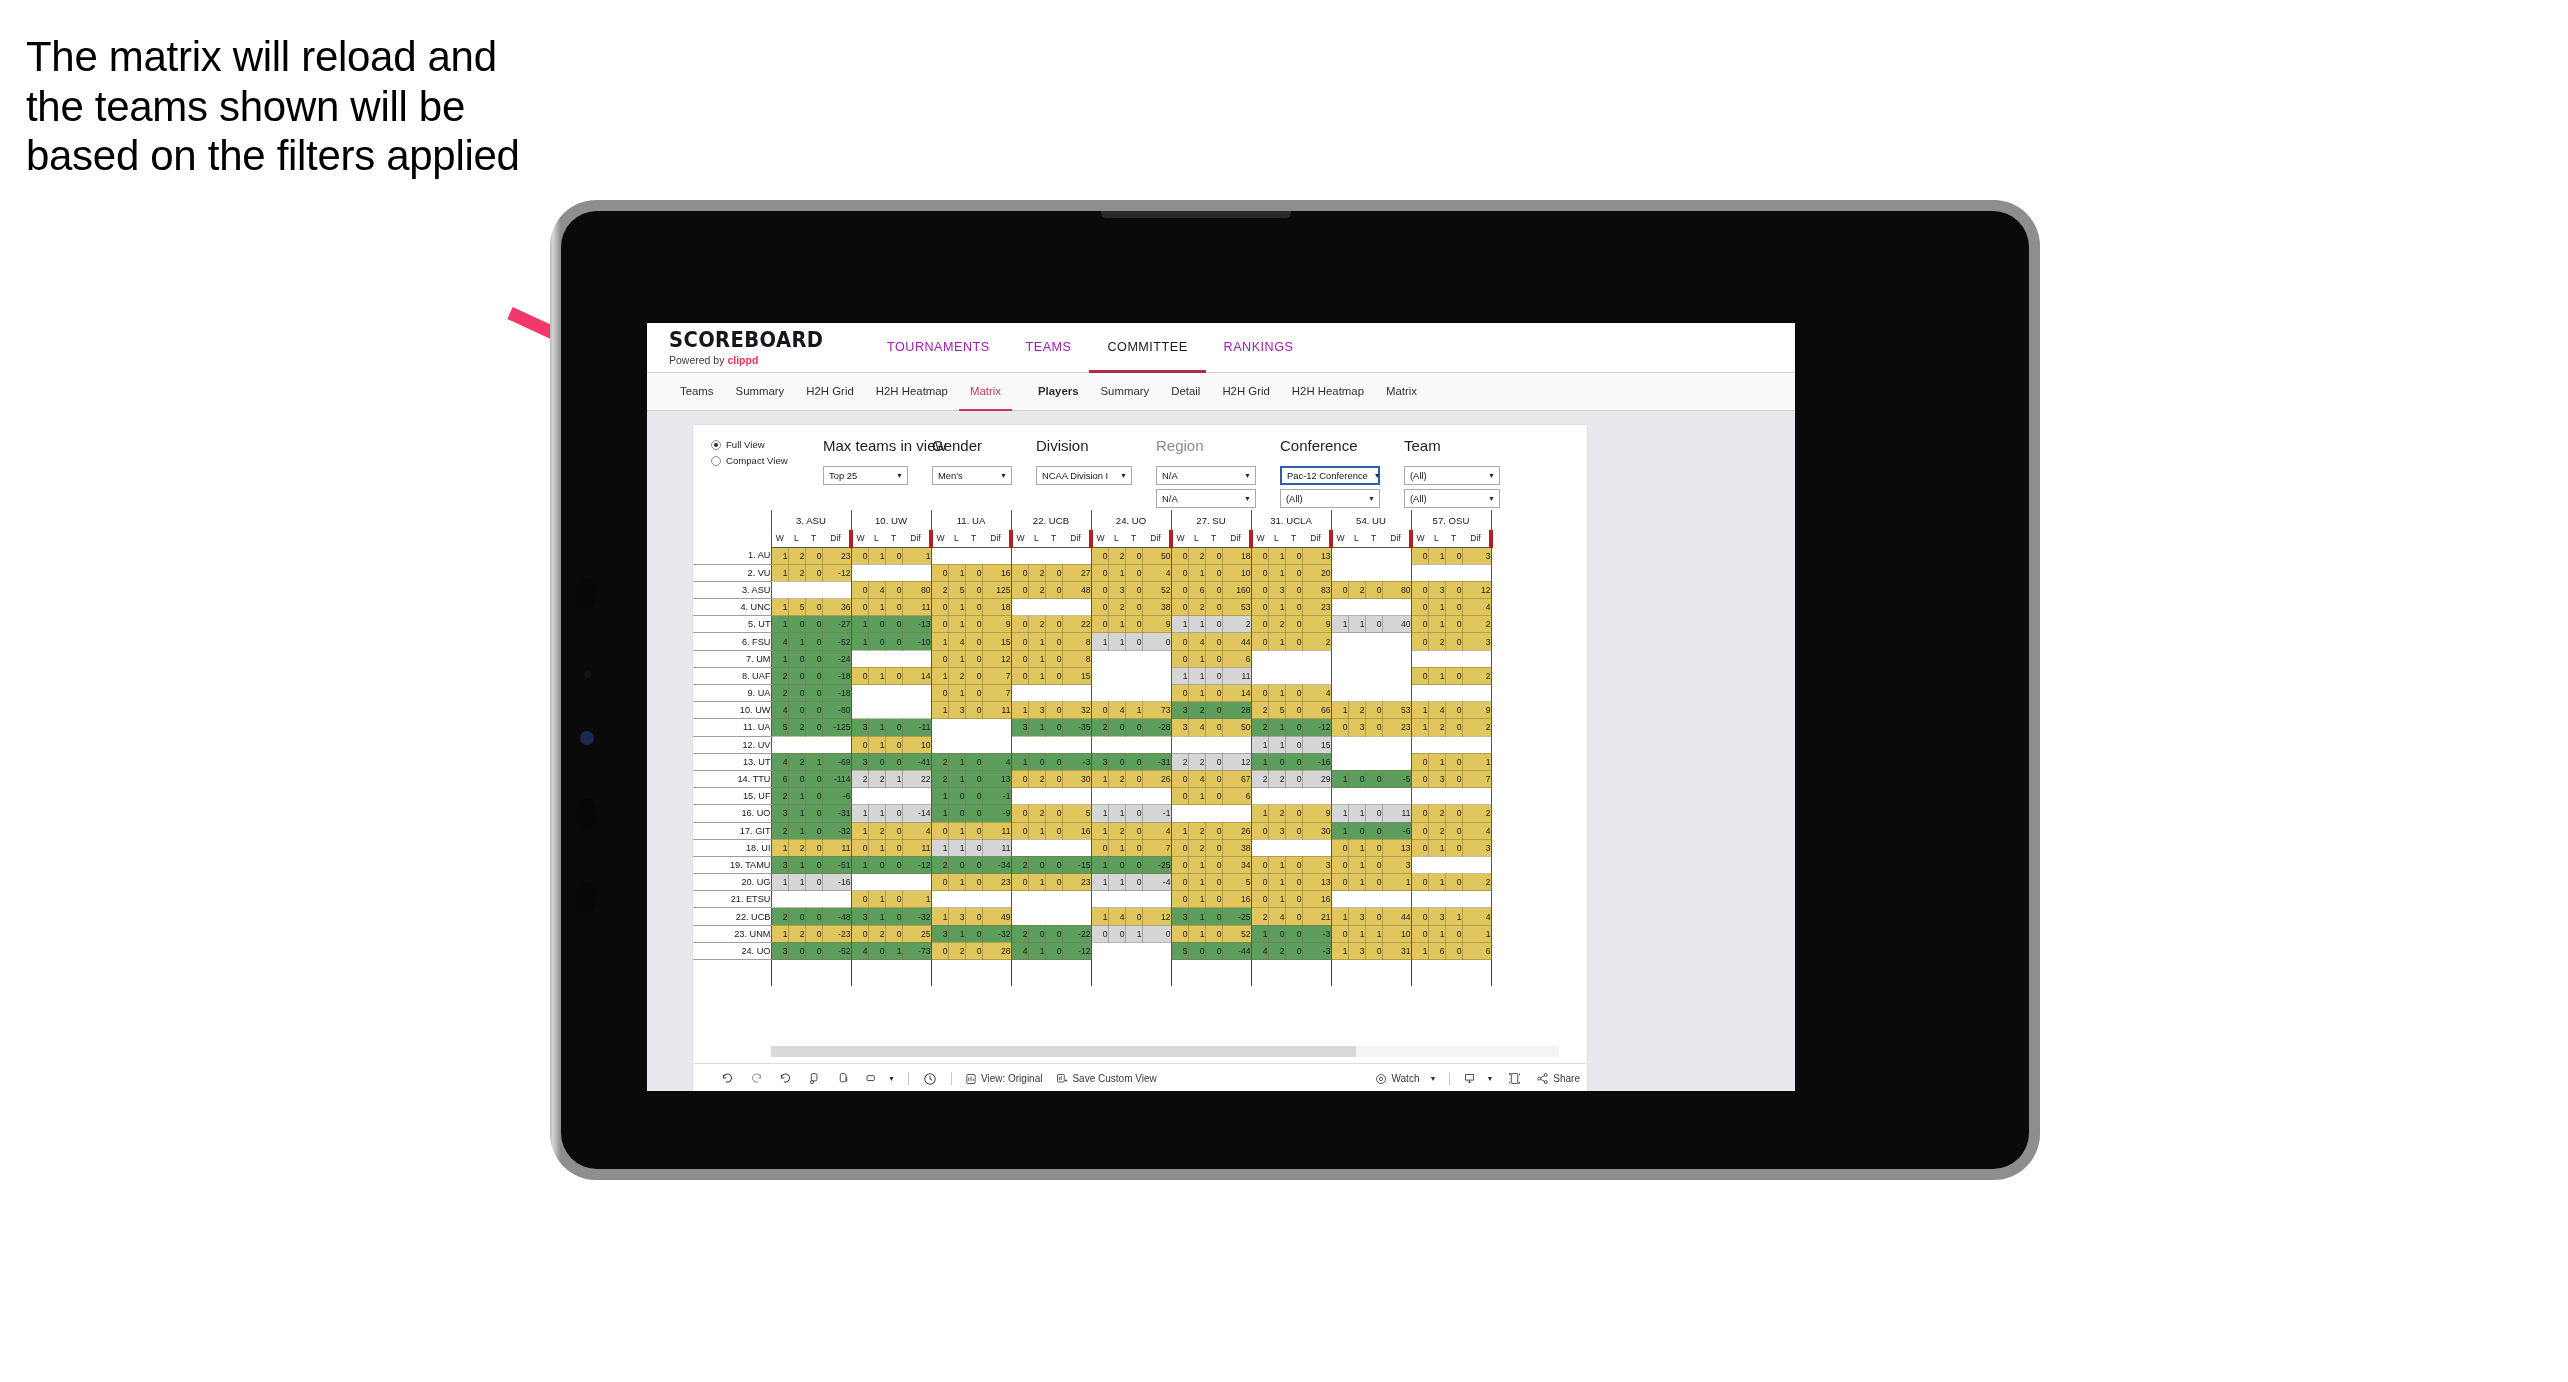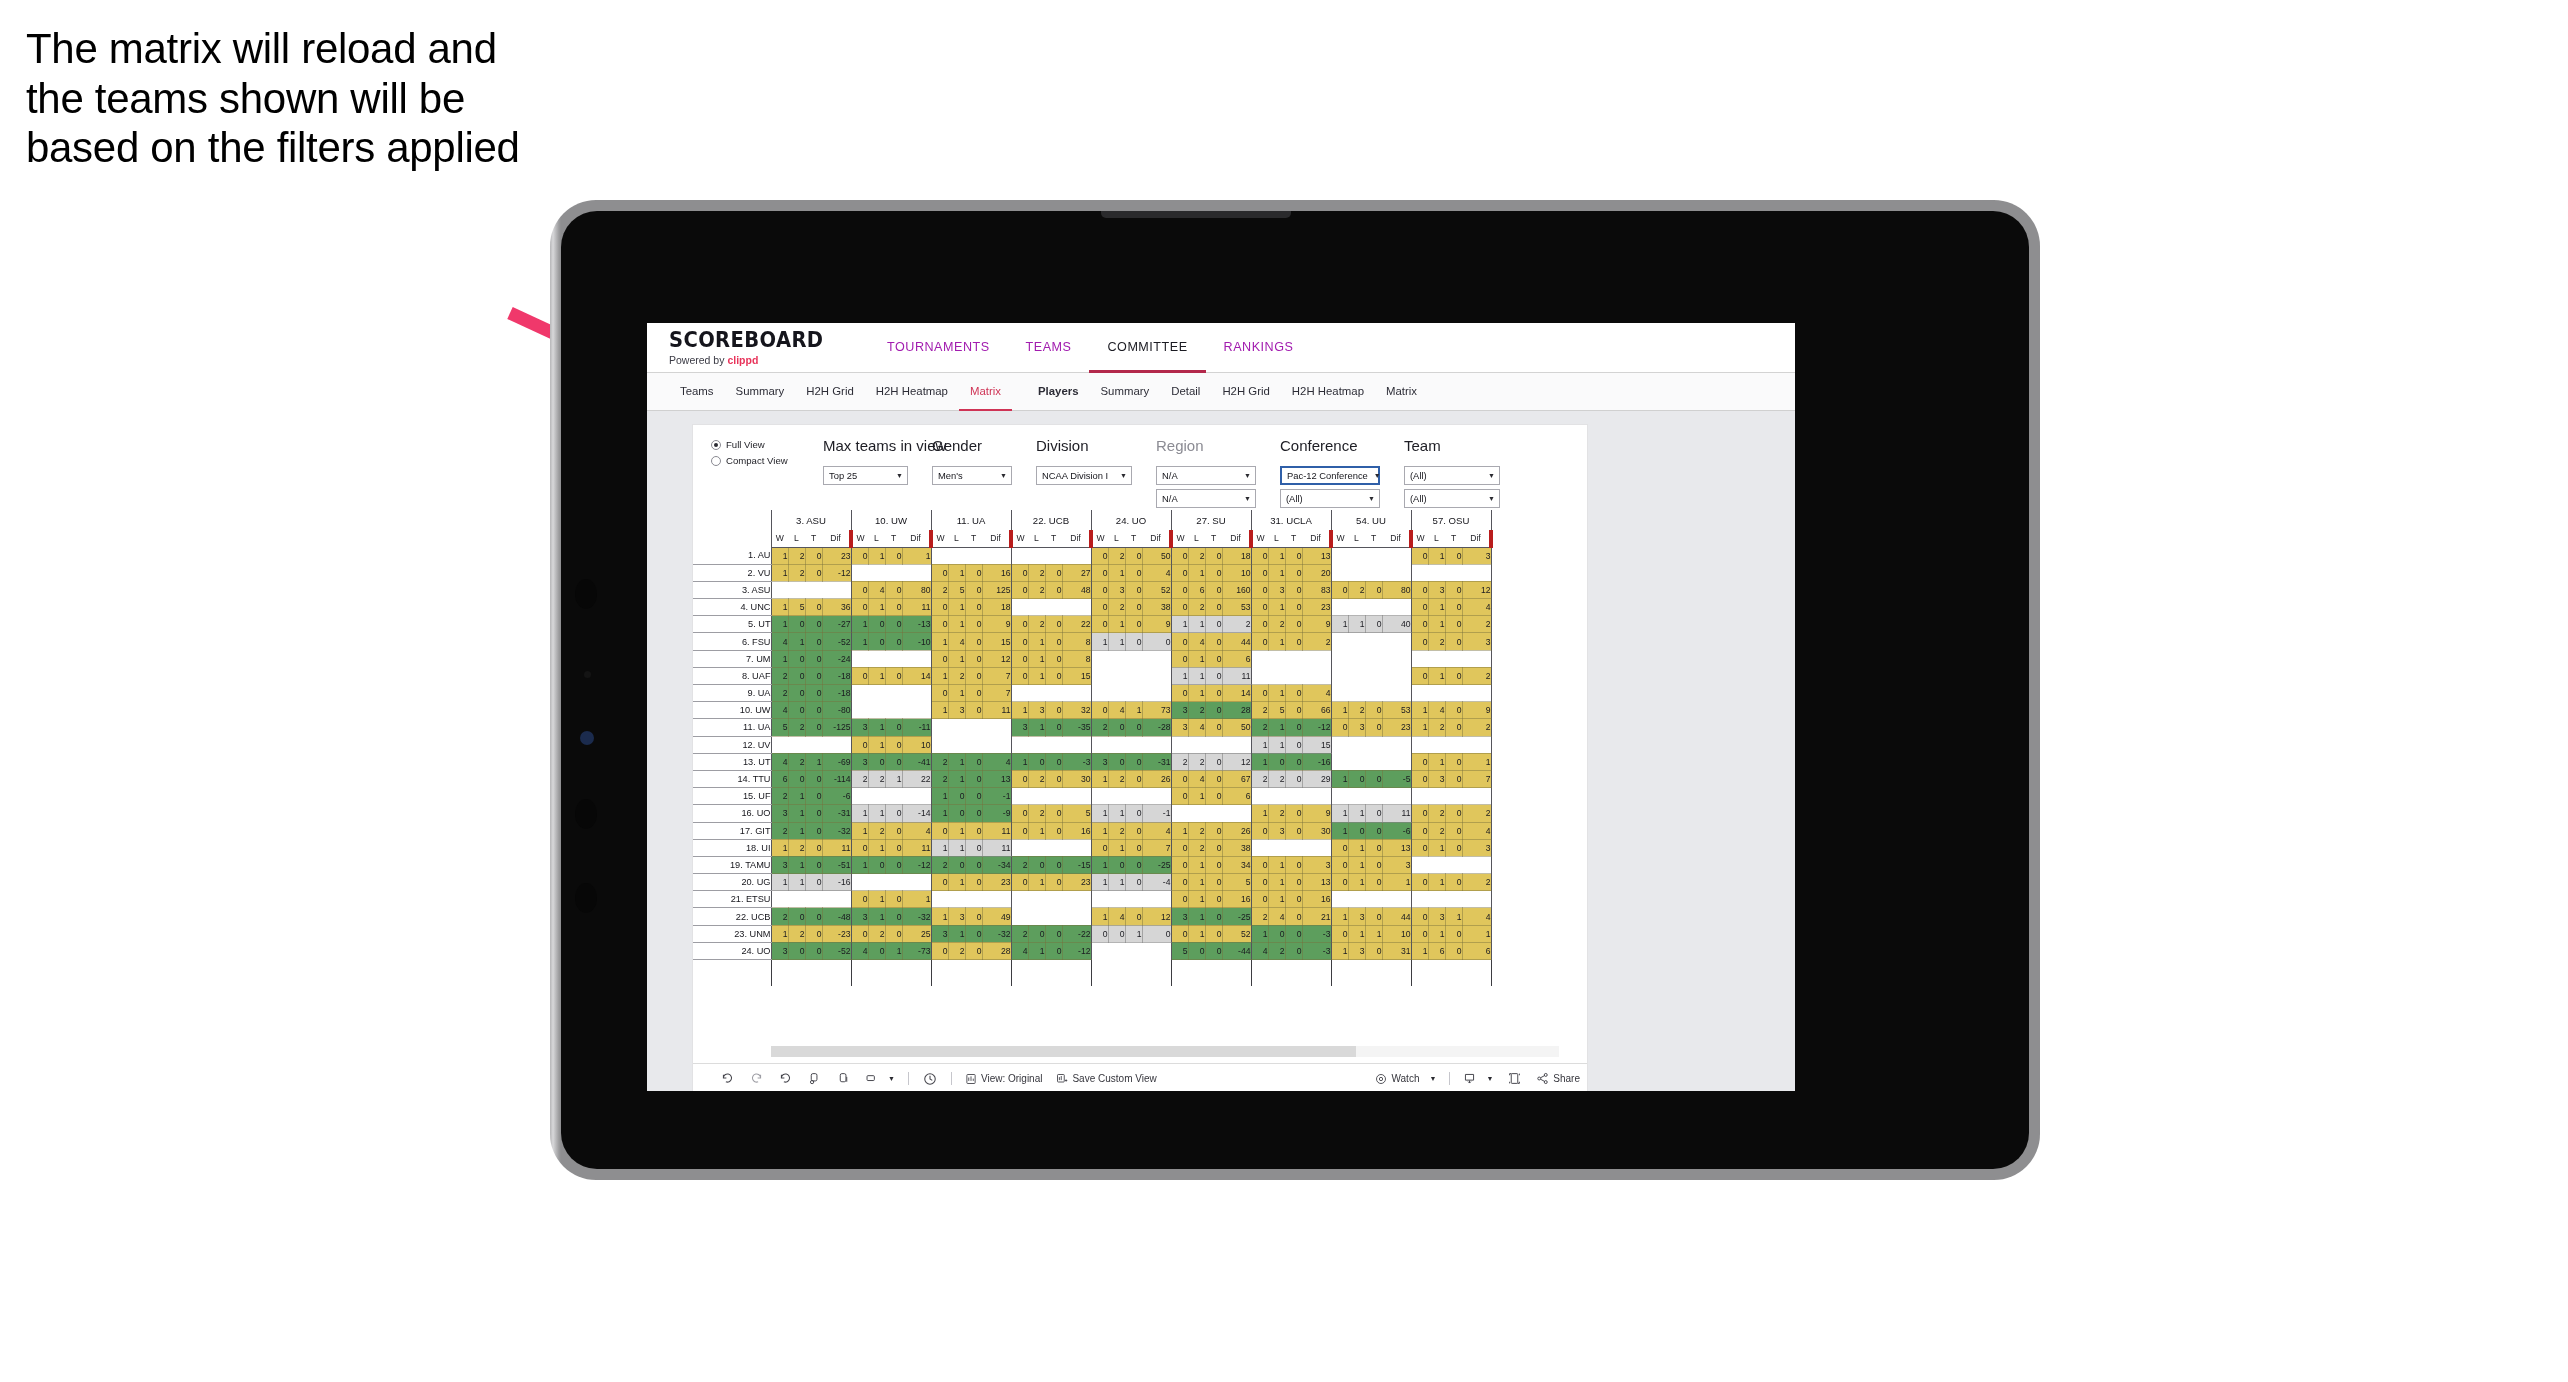--- a/index.html
+++ b/index.html
@@ -7,21 +7,21 @@
     margin: 0; padding: 0;
     width: 2568px; height: 1382px;
     background: #ffffff;
     font-family: "Liberation Sans", sans-serif;
     overflow: hidden;
   }
 
   
   #annotation {
     position: absolute;
-    left: 26px; top: 24px;
+    left: 26px; top: 32px;
     width: 500px;
     font-size: 42px;
     line-height: 1.18;
     color: #000000;
     letter-spacing: -0.3px;
   }
   #arrow-layer {
     position: absolute; left: 0; top: 0;
     width: 2568px; height: 1382px;
     pointer-events: none;

